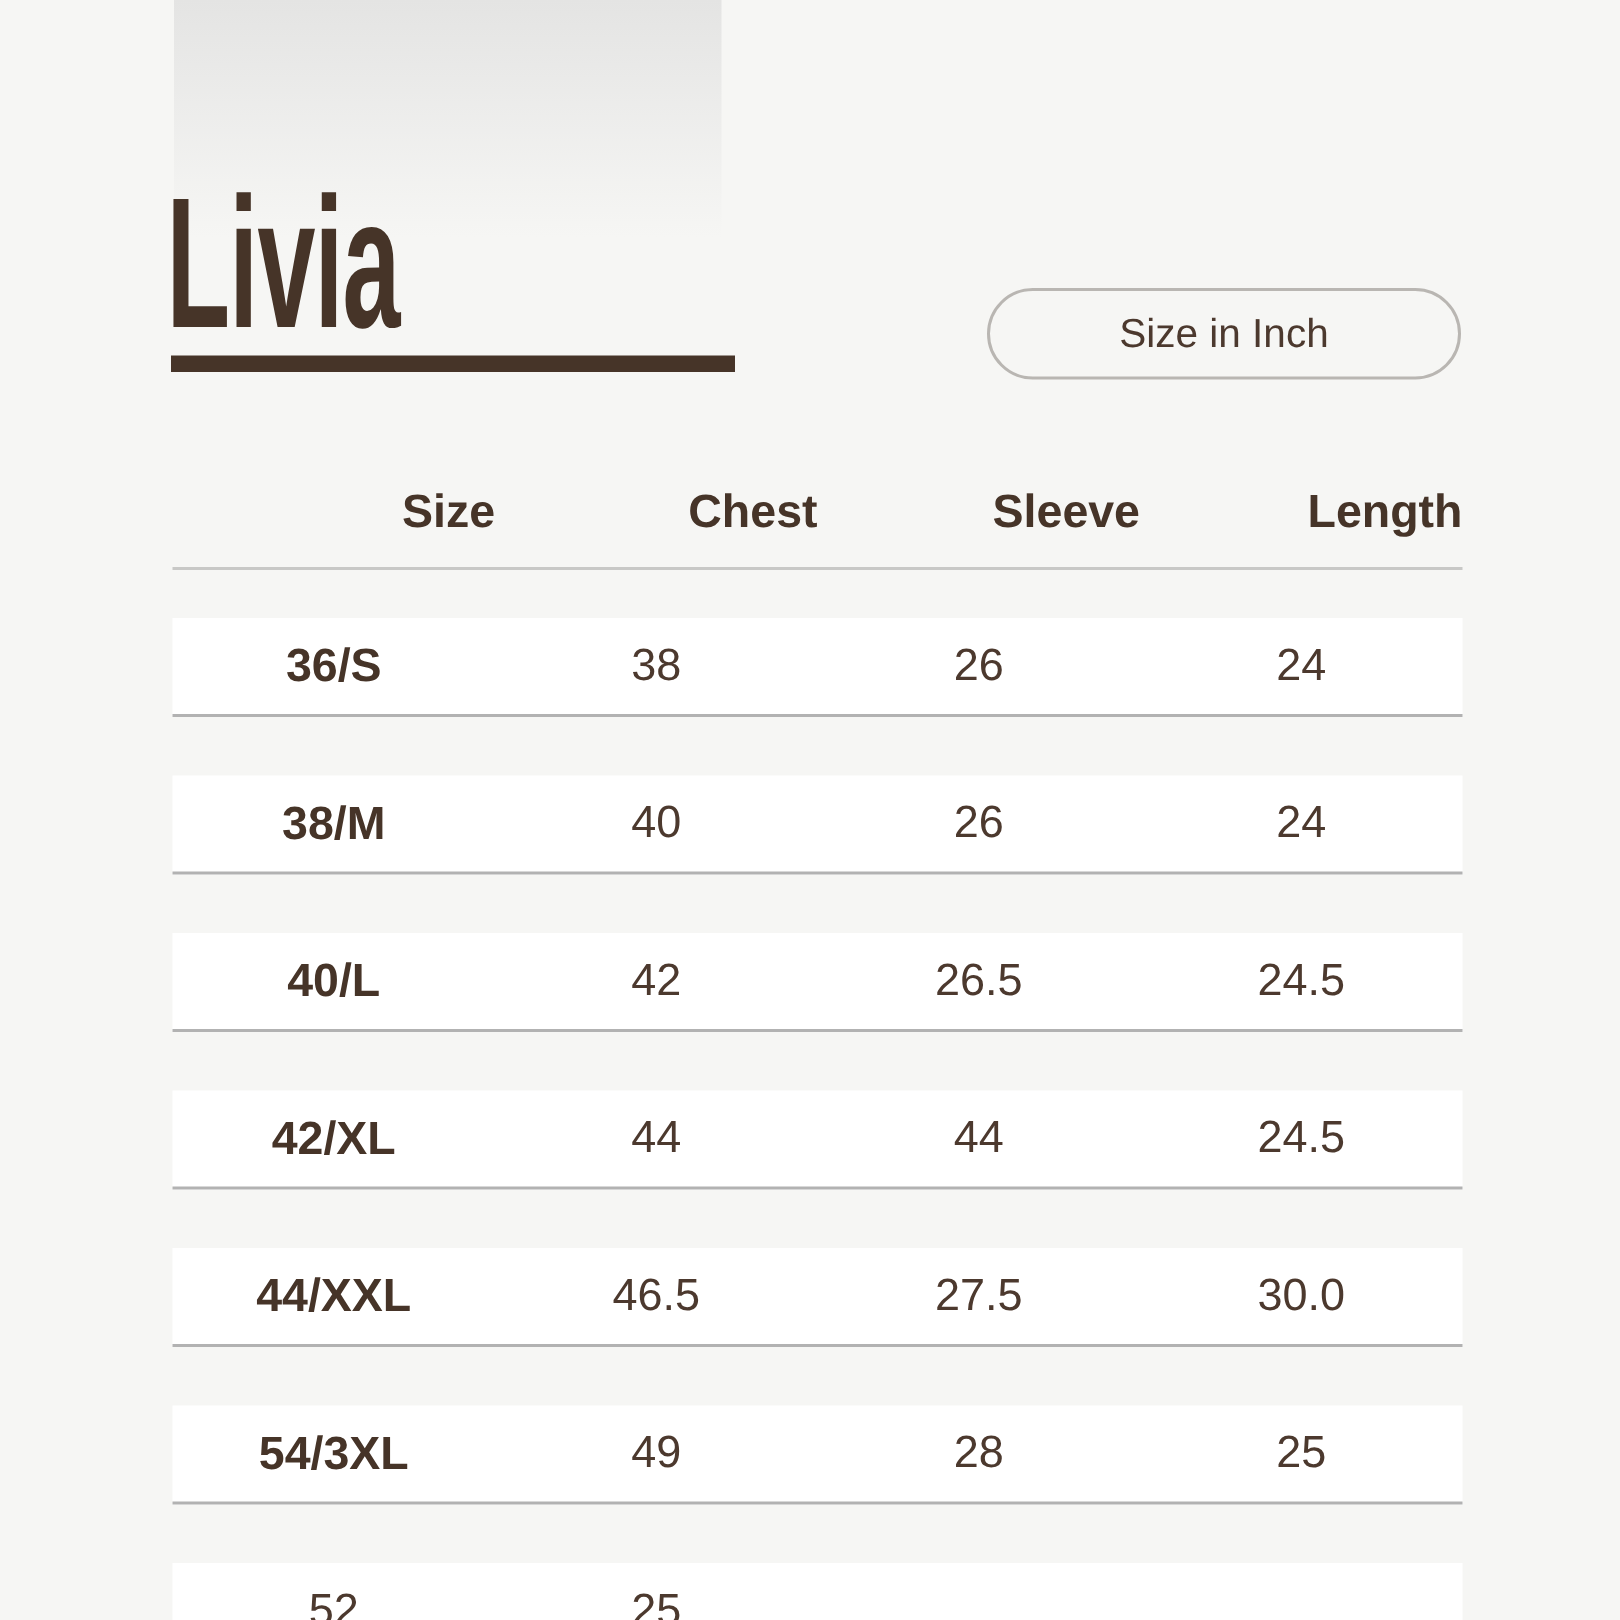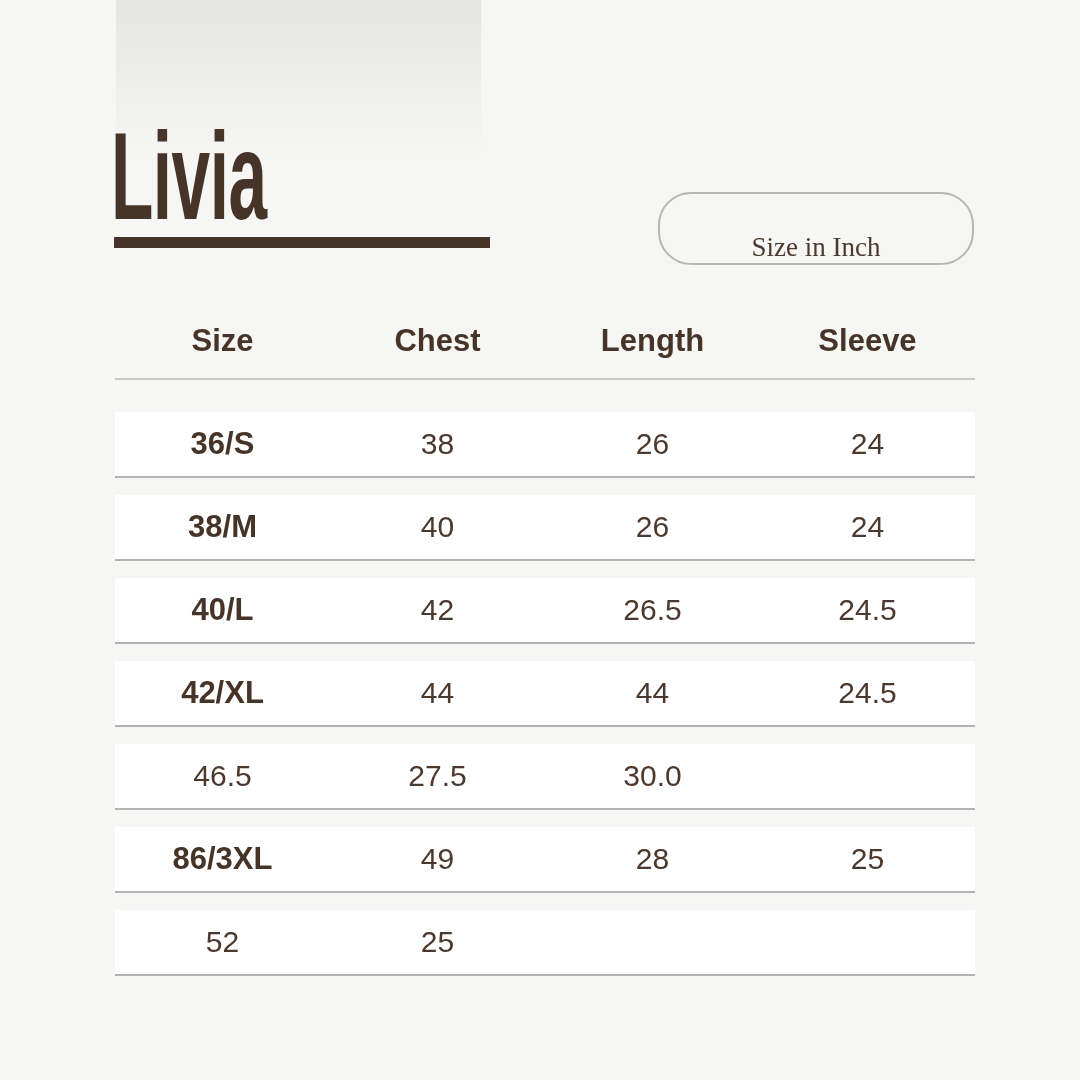--- a/index.html
+++ b/index.html
@@ -49,58 +49,57 @@
   }
   .logo-underline {
     position: absolute;
     left: 114px; top: 237px;
     width: 376px; height: 11px;
     background: var(--brand-brown);
   }
   .unit-badge {
     position: absolute;
     left: 658px; top: 192px;
-    width: 316px; height: 73px;
+    width: 316px; height: 61px;
     border: 2px solid var(--pill-border);
     border-radius: 33px;
     display: flex;
-    align-items: flex-end;
+    align-items: center;
     justify-content: center;
     font-size: 27px;
     color: var(--text-brown);
     background: transparent;
-    font-family: Liberation Serif, serif;
   }
   .size-table {
     position: absolute;
     left: 115px; top: 0;
     width: 860px;
   }
   .table-header {
     position: absolute;
     left: 0; top: 312px;
     width: 860px; height: 68px;
     border-bottom: 2px solid var(--header-line);
     display: grid;
     grid-template-columns: repeat(4, 1fr);
     align-items: center;
-    text-align: center;
+    text-align: right;
     padding-bottom: 8px;
     font-weight: bold;
     font-size: 31px;
     color: var(--brand-brown);
   }
   .table-body {
     position: absolute;
     left: 0; top: 412px;
     width: 860px;
   }
   .row {
     height: 66px;
-    margin-bottom: 17px;
+    margin-bottom: 39px;
     background: var(--row-bg);
     border-bottom: 2px solid var(--row-border);
     display: grid;
     grid-template-columns: repeat(4, 1fr);
     align-items: center;
     text-align: center;
     font-size: 30px;
     color: var(--text-brown);
   }
   .row .cell.label {
@@ -123,22 +122,22 @@
   <div class="logo-underline"></div>
 
   <div class="unit-badge">
     <span>Size in Inch</span>
   </div>
 
   <div class="size-table">
     <div class="table-header">
       <div class="cell">Size</div>
       <div class="cell">Chest</div>
+      <div class="cell">Sleeve</div>
       <div class="cell">Length</div>
-      <div class="cell">Sleeve</div>
     </div>
     <div class="table-body">
         <div class="row">
           <div class="cell label">36/S</div>
           <div class="cell">38</div>
           <div class="cell">26</div>
           <div class="cell">24</div>
         </div>
         <div class="row">
           <div class="cell label">38/M</div>
@@ -152,26 +151,27 @@
           <div class="cell">26.5</div>
           <div class="cell">24.5</div>
         </div>
         <div class="row">
           <div class="cell label">42/XL</div>
           <div class="cell">44</div>
           <div class="cell">44</div>
           <div class="cell">24.5</div>
         </div>
         <div class="row">
+          <div class="cell label">44/XXL</div>
           <div class="cell">46.5</div>
           <div class="cell">27.5</div>
           <div class="cell">30.0</div>
         </div>
         <div class="row">
-          <div class="cell label">86/3XL</div>
+          <div class="cell label">54/3XL</div>
           <div class="cell">49</div>
           <div class="cell">28</div>
           <div class="cell">25</div>
         </div>
         <div class="row">
           <div class="cell">52</div>
           <div class="cell">25</div>
         </div>
       </div>
   </div>

